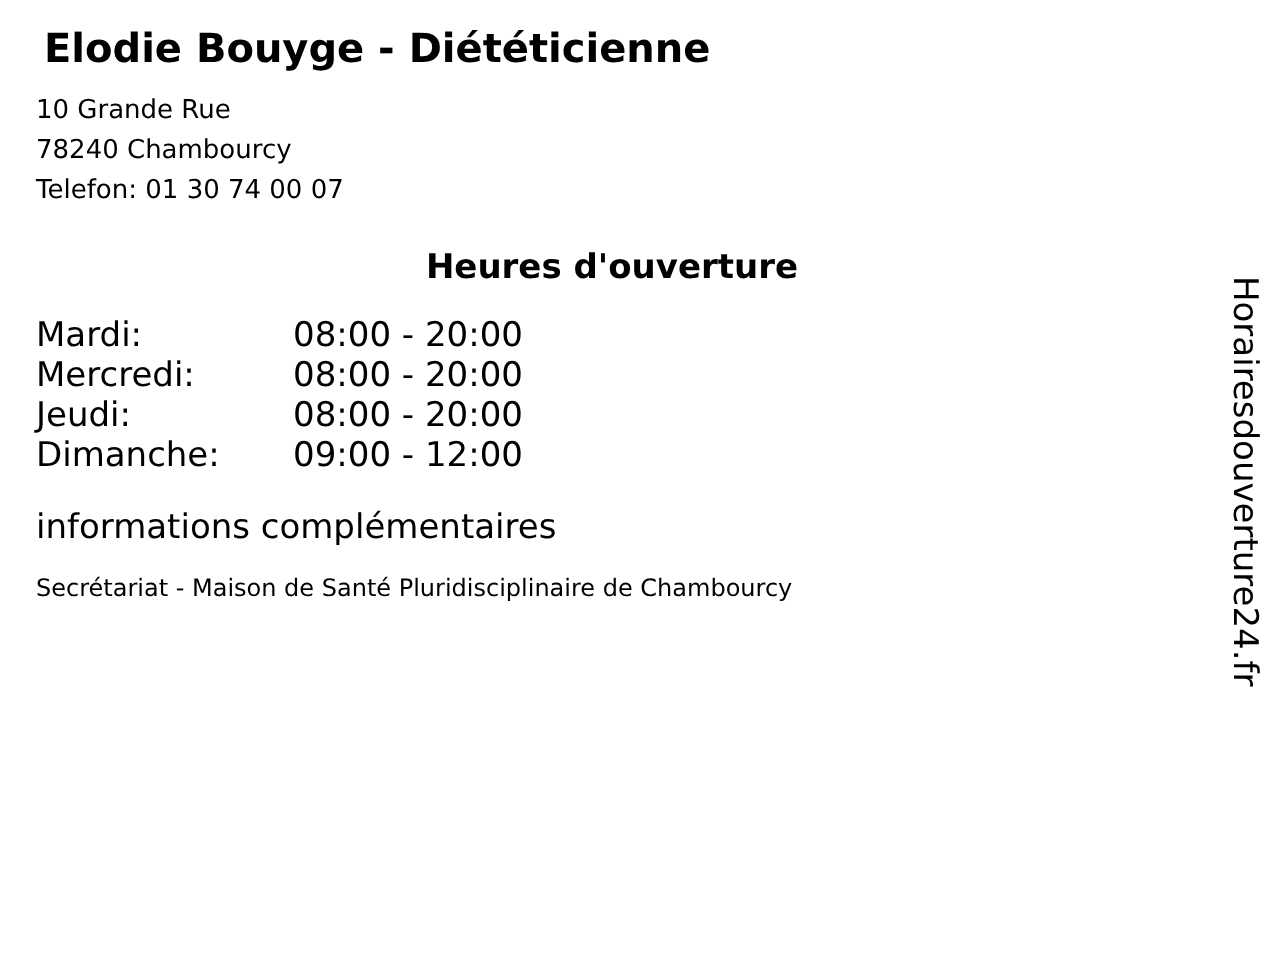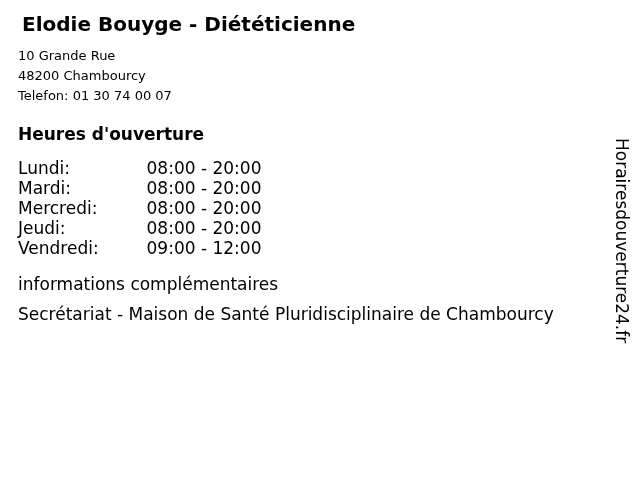--- a/index.html
+++ b/index.html
@@ -30,20 +30,21 @@
     line-height: 20px;
   }
   .address div {
     white-space: nowrap;
   }
   .hours-heading {
     margin: 18px 0 0 0;
     font-size: 17px;
     line-height: 20px;
     font-weight: bold;
+    text-align: center;
   }
   .hours-table {
     border-collapse: collapse;
     margin-top: 14px;
     font-size: 17px;
   }
   .hours-table td {
     padding: 0;
     height: 20px;
     line-height: 20px;
@@ -58,21 +59,21 @@
     white-space: nowrap;
   }
   .extra-heading {
     margin: 16px 0 0 0;
     font-size: 17px;
     line-height: 20px;
     font-weight: normal;
   }
   .extra-text {
     margin: 10px 0 17px 0;
-    font-size: 17px;
+    font-size: 12px;
     line-height: 20px;
     white-space: nowrap;
   }
   .watermark {
     position: absolute;
     top: 138px;
     right: 8px;
     writing-mode: vertical-rl;
     text-orientation: mixed;
     font-size: 17px;
@@ -82,46 +83,42 @@
 </style>
 </head>
 <body>
 
 <div class="page">
 
   <h1 class="title">Elodie Bouyge - Diététicienne</h1>
 
   <div class="address">
     <div>10 Grande Rue</div>
-    <div>48200 Chambourcy</div>
+    <div>78240 Chambourcy</div>
     <div><span>Telefon:</span> <span>01 30 74 00 07</span></div>
   </div>
 
   <h2 class="hours-heading">Heures d'ouverture</h2>
 
   <table class="hours-table">
     <tbody>
-        <tr>
-      <td class="day">Lundi:</td>
-      <td class="time">08:00 - 20:00</td>
-    </tr>
     <tr>
       <td class="day">Mardi:</td>
       <td class="time">08:00 - 20:00</td>
     </tr>
     <tr>
       <td class="day">Mercredi:</td>
       <td class="time">08:00 - 20:00</td>
     </tr>
     <tr>
       <td class="day">Jeudi:</td>
       <td class="time">08:00 - 20:00</td>
     </tr>
     <tr>
-      <td class="day">Vendredi:</td>
+      <td class="day">Dimanche:</td>
       <td class="time">09:00 - 12:00</td>
     </tr>
   </tbody>
     </table>
 
   <h3 class="extra-heading">informations complémentaires</h3>
   <p class="extra-text">Secrétariat - Maison de Santé Pluridisciplinaire de Chambourcy</p>
 
 </div>
 

